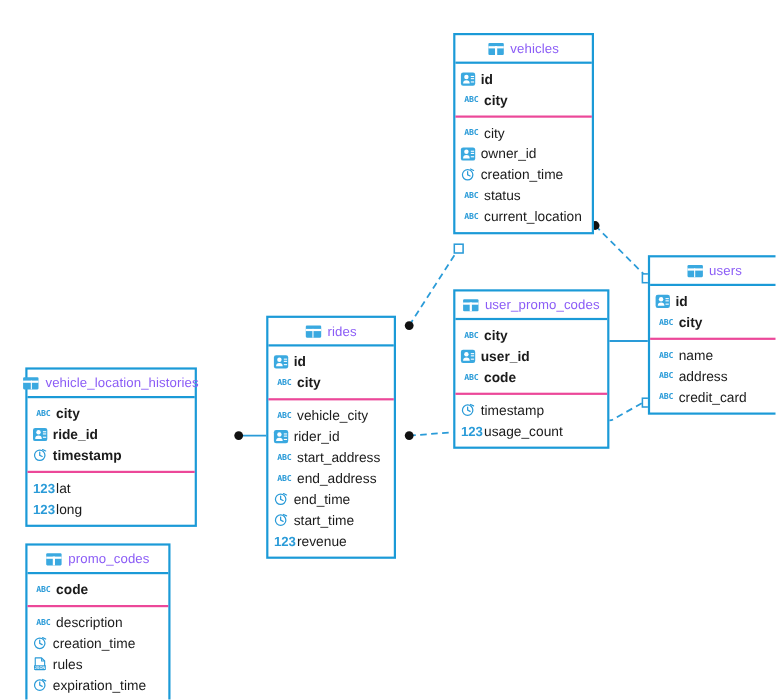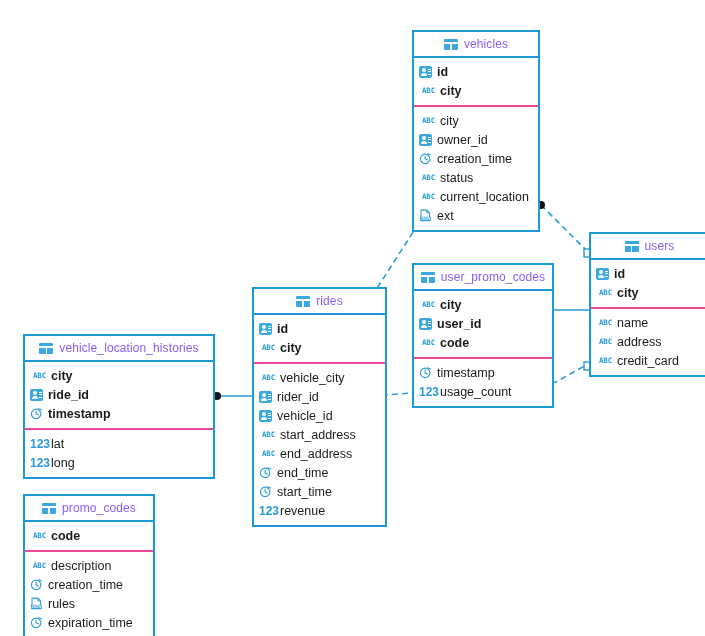--- a/index.html
+++ b/index.html
@@ -165,283 +165,262 @@
             <span class="cname">creation_time</span>
           </div>
           <div class="col">
             <span class="ic ic-abc">ABC</span>
             <span class="cname">status</span>
           </div>
           <div class="col">
             <span class="ic ic-abc">ABC</span>
             <span class="cname">current_location</span>
           </div>
+        </div>
+      </div>
+      <div class="table" style="left: 412px; top: 263px; width: 142px;">
+        <div class="t-head">
+          <span class="ic ic-table">
+            <i class="h"></i>
+            <i class="v"></i>
+          </span>
+          <span class="t-title">user_promo_codes</span>
+        </div>
+        <div class="t-section pk">
+          <div class="col key">
+            <span class="ic ic-abc">ABC</span>
+            <span class="cname">city</span>
+          </div>
+          <div class="col key">
+            <span class="ic ic-id">
+              <i class="head"></i>
+              <i class="body"></i>
+              <i class="l1"></i>
+              <i class="l2"></i>
+              <i class="l3"></i>
+            </span>
+            <span class="cname">user_id</span>
+          </div>
+          <div class="col key">
+            <span class="ic ic-abc">ABC</span>
+            <span class="cname">code</span>
+          </div>
+        </div>
+        <div class="t-section">
+          <div class="col">
+            <span class="ic ic-clock">
+              <svg width="13" height="13" viewBox="0 0 14 14">
+                <circle cx="6.6" cy="7.4" r="5.1" fill="none" stroke="#2a9bd8" stroke-width="1.2"></circle>
+                <path d="M6.6 4.3 L6.6 7.4 L9.0 8.6" fill="none" stroke="#2a9bd8" stroke-width="1.2" stroke-linecap="round"></path>
+                <path d="M9.4 1.8 L12.4 3.2" fill="none" stroke="#2a9bd8" stroke-width="1.2" stroke-linecap="round"></path>
+              </svg>
+            </span>
+            <span class="cname">timestamp</span>
+          </div>
+          <div class="col">
+            <span class="ic ic-123">123</span>
+            <span class="cname">usage_count</span>
+          </div>
+        </div>
+      </div>
+      <div class="table" style="left: 589px; top: 232px; width: 121px;">
+        <div class="t-head">
+          <span class="ic ic-table">
+            <i class="h"></i>
+            <i class="v"></i>
+          </span>
+          <span class="t-title">users</span>
+        </div>
+        <div class="t-section pk">
+          <div class="col key">
+            <span class="ic ic-id">
+              <i class="head"></i>
+              <i class="body"></i>
+              <i class="l1"></i>
+              <i class="l2"></i>
+              <i class="l3"></i>
+            </span>
+            <span class="cname">id</span>
+          </div>
+          <div class="col key">
+            <span class="ic ic-abc">ABC</span>
+            <span class="cname">city</span>
+          </div>
+        </div>
+        <div class="t-section">
+          <div class="col">
+            <span class="ic ic-abc">ABC</span>
+            <span class="cname">name</span>
+          </div>
+          <div class="col">
+            <span class="ic ic-abc">ABC</span>
+            <span class="cname">address</span>
+          </div>
+          <div class="col">
+            <span class="ic ic-abc">ABC</span>
+            <span class="cname">credit_card</span>
+          </div>
+        </div>
+      </div>
+      <div class="table" style="left: 242px; top: 287px; width: 118px;">
+        <div class="t-head">
+          <span class="ic ic-table">
+            <i class="h"></i>
+            <i class="v"></i>
+          </span>
+          <span class="t-title">rides</span>
+        </div>
+        <div class="t-section pk">
+          <div class="col key">
+            <span class="ic ic-id">
+              <i class="head"></i>
+              <i class="body"></i>
+              <i class="l1"></i>
+              <i class="l2"></i>
+              <i class="l3"></i>
+            </span>
+            <span class="cname">id</span>
+          </div>
+          <div class="col key">
+            <span class="ic ic-abc">ABC</span>
+            <span class="cname">city</span>
+          </div>
+        </div>
+        <div class="t-section">
+          <div class="col">
+            <span class="ic ic-abc">ABC</span>
+            <span class="cname">vehicle_city</span>
+          </div>
+          <div class="col">
+            <span class="ic ic-id">
+              <i class="head"></i>
+              <i class="body"></i>
+              <i class="l1"></i>
+              <i class="l2"></i>
+              <i class="l3"></i>
+            </span>
+            <span class="cname">rider_id</span>
+          </div>
+          <div class="col">
+            <span class="ic ic-abc">ABC</span>
+            <span class="cname">start_address</span>
+          </div>
+          <div class="col">
+            <span class="ic ic-abc">ABC</span>
+            <span class="cname">end_address</span>
+          </div>
+          <div class="col">
+            <span class="ic ic-clock">
+              <svg width="13" height="13" viewBox="0 0 14 14">
+                <circle cx="6.6" cy="7.4" r="5.1" fill="none" stroke="#2a9bd8" stroke-width="1.2"></circle>
+                <path d="M6.6 4.3 L6.6 7.4 L9.0 8.6" fill="none" stroke="#2a9bd8" stroke-width="1.2" stroke-linecap="round"></path>
+                <path d="M9.4 1.8 L12.4 3.2" fill="none" stroke="#2a9bd8" stroke-width="1.2" stroke-linecap="round"></path>
+              </svg>
+            </span>
+            <span class="cname">end_time</span>
+          </div>
+          <div class="col">
+            <span class="ic ic-clock">
+              <svg width="13" height="13" viewBox="0 0 14 14">
+                <circle cx="6.6" cy="7.4" r="5.1" fill="none" stroke="#2a9bd8" stroke-width="1.2"></circle>
+                <path d="M6.6 4.3 L6.6 7.4 L9.0 8.6" fill="none" stroke="#2a9bd8" stroke-width="1.2" stroke-linecap="round"></path>
+                <path d="M9.4 1.8 L12.4 3.2" fill="none" stroke="#2a9bd8" stroke-width="1.2" stroke-linecap="round"></path>
+              </svg>
+            </span>
+            <span class="cname">start_time</span>
+          </div>
+          <div class="col">
+            <span class="ic ic-123">123</span>
+            <span class="cname">revenue</span>
+          </div>
+        </div>
+      </div>
+      <div class="table" style="left: 23px; top: 334px; width: 156px;">
+        <div class="t-head">
+          <span class="ic ic-table">
+            <i class="h"></i>
+            <i class="v"></i>
+          </span>
+          <span class="t-title">vehicle_location_histories</span>
+        </div>
+        <div class="t-section pk">
+          <div class="col key">
+            <span class="ic ic-abc">ABC</span>
+            <span class="cname">city</span>
+          </div>
+          <div class="col key">
+            <span class="ic ic-id">
+              <i class="head"></i>
+              <i class="body"></i>
+              <i class="l1"></i>
+              <i class="l2"></i>
+              <i class="l3"></i>
+            </span>
+            <span class="cname">ride_id</span>
+          </div>
+          <div class="col key">
+            <span class="ic ic-clock">
+              <svg width="13" height="13" viewBox="0 0 14 14">
+                <circle cx="6.6" cy="7.4" r="5.1" fill="none" stroke="#2a9bd8" stroke-width="1.2"></circle>
+                <path d="M6.6 4.3 L6.6 7.4 L9.0 8.6" fill="none" stroke="#2a9bd8" stroke-width="1.2" stroke-linecap="round"></path>
+                <path d="M9.4 1.8 L12.4 3.2" fill="none" stroke="#2a9bd8" stroke-width="1.2" stroke-linecap="round"></path>
+              </svg>
+            </span>
+            <span class="cname">timestamp</span>
+          </div>
+        </div>
+        <div class="t-section">
+          <div class="col">
+            <span class="ic ic-123">123</span>
+            <span class="cname">lat</span>
+          </div>
+          <div class="col">
+            <span class="ic ic-123">123</span>
+            <span class="cname">long</span>
+          </div>
+        </div>
+      </div>
+      <div class="table" style="left: 23px; top: 494px; width: 132px;">
+        <div class="t-head">
+          <span class="ic ic-table">
+            <i class="h"></i>
+            <i class="v"></i>
+          </span>
+          <span class="t-title">promo_codes</span>
+        </div>
+        <div class="t-section pk">
+          <div class="col key">
+            <span class="ic ic-abc">ABC</span>
+            <span class="cname">code</span>
+          </div>
+        </div>
+        <div class="t-section">
+          <div class="col">
+            <span class="ic ic-abc">ABC</span>
+            <span class="cname">description</span>
+          </div>
+          <div class="col">
+            <span class="ic ic-clock">
+              <svg width="13" height="13" viewBox="0 0 14 14">
+                <circle cx="6.6" cy="7.4" r="5.1" fill="none" stroke="#2a9bd8" stroke-width="1.2"></circle>
+                <path d="M6.6 4.3 L6.6 7.4 L9.0 8.6" fill="none" stroke="#2a9bd8" stroke-width="1.2" stroke-linecap="round"></path>
+                <path d="M9.4 1.8 L12.4 3.2" fill="none" stroke="#2a9bd8" stroke-width="1.2" stroke-linecap="round"></path>
+              </svg>
+            </span>
+            <span class="cname">creation_time</span>
+          </div>
           <div class="col">
             <span class="ic ic-json">
               <svg width="13" height="13" viewBox="0 0 14 14">
                 <path d="M2.2 1.2 h6.2 l3.0 3.0 v8.4 h-9.2 z" fill="#ffffff" stroke="#2a9bd8" stroke-width="1.1" stroke-linejoin="round"></path>
                 <path d="M8.4 1.2 v3.0 h3.0" fill="none" stroke="#2a9bd8" stroke-width="1.0"></path>
                 <rect x="1.0" y="8.4" width="11.6" height="4.4" fill="#2a9bd8"></rect>
                 <text x="6.8" y="12.1" font-size="3.9" font-family="Liberation Sans, sans-serif" font-weight="bold" fill="#ffffff" text-anchor="middle">JSON</text>
               </svg>
             </span>
-            <span class="cname">ext</span>
-          </div>
-        </div>
-      </div>
-      <div class="table" style="left: 412px; top: 263px; width: 142px;">
-        <div class="t-head">
-          <span class="ic ic-table">
-            <i class="h"></i>
-            <i class="v"></i>
-          </span>
-          <span class="t-title">user_promo_codes</span>
-        </div>
-        <div class="t-section pk">
-          <div class="col key">
-            <span class="ic ic-abc">ABC</span>
-            <span class="cname">city</span>
-          </div>
-          <div class="col key">
-            <span class="ic ic-id">
-              <i class="head"></i>
-              <i class="body"></i>
-              <i class="l1"></i>
-              <i class="l2"></i>
-              <i class="l3"></i>
-            </span>
-            <span class="cname">user_id</span>
-          </div>
-          <div class="col key">
-            <span class="ic ic-abc">ABC</span>
-            <span class="cname">code</span>
-          </div>
-        </div>
-        <div class="t-section">
-          <div class="col">
-            <span class="ic ic-clock">
-              <svg width="13" height="13" viewBox="0 0 14 14">
-                <circle cx="6.6" cy="7.4" r="5.1" fill="none" stroke="#2a9bd8" stroke-width="1.2"></circle>
-                <path d="M6.6 4.3 L6.6 7.4 L9.0 8.6" fill="none" stroke="#2a9bd8" stroke-width="1.2" stroke-linecap="round"></path>
-                <path d="M9.4 1.8 L12.4 3.2" fill="none" stroke="#2a9bd8" stroke-width="1.2" stroke-linecap="round"></path>
-              </svg>
-            </span>
-            <span class="cname">timestamp</span>
-          </div>
-          <div class="col">
-            <span class="ic ic-123">123</span>
-            <span class="cname">usage_count</span>
-          </div>
-        </div>
-      </div>
-      <div class="table" style="left: 589px; top: 232px; width: 121px;">
-        <div class="t-head">
-          <span class="ic ic-table">
-            <i class="h"></i>
-            <i class="v"></i>
-          </span>
-          <span class="t-title">users</span>
-        </div>
-        <div class="t-section pk">
-          <div class="col key">
-            <span class="ic ic-id">
-              <i class="head"></i>
-              <i class="body"></i>
-              <i class="l1"></i>
-              <i class="l2"></i>
-              <i class="l3"></i>
-            </span>
-            <span class="cname">id</span>
-          </div>
-          <div class="col key">
-            <span class="ic ic-abc">ABC</span>
-            <span class="cname">city</span>
-          </div>
-        </div>
-        <div class="t-section">
-          <div class="col">
-            <span class="ic ic-abc">ABC</span>
-            <span class="cname">name</span>
-          </div>
-          <div class="col">
-            <span class="ic ic-abc">ABC</span>
-            <span class="cname">address</span>
-          </div>
-          <div class="col">
-            <span class="ic ic-abc">ABC</span>
-            <span class="cname">credit_card</span>
-          </div>
-        </div>
-      </div>
-      <div class="table" style="left: 252px; top: 287px; width: 135px;">
-        <div class="t-head">
-          <span class="ic ic-table">
-            <i class="h"></i>
-            <i class="v"></i>
-          </span>
-          <span class="t-title">rides</span>
-        </div>
-        <div class="t-section pk">
-          <div class="col key">
-            <span class="ic ic-id">
-              <i class="head"></i>
-              <i class="body"></i>
-              <i class="l1"></i>
-              <i class="l2"></i>
-              <i class="l3"></i>
-            </span>
-            <span class="cname">id</span>
-          </div>
-          <div class="col key">
-            <span class="ic ic-abc">ABC</span>
-            <span class="cname">city</span>
-          </div>
-        </div>
-        <div class="t-section">
-          <div class="col">
-            <span class="ic ic-abc">ABC</span>
-            <span class="cname">vehicle_city</span>
-          </div>
-          <div class="col">
-            <span class="ic ic-id">
-              <i class="head"></i>
-              <i class="body"></i>
-              <i class="l1"></i>
-              <i class="l2"></i>
-              <i class="l3"></i>
-            </span>
-            <span class="cname">rider_id</span>
-          </div>
-          <div class="col">
-            <span class="ic ic-id">
-              <i class="head"></i>
-              <i class="body"></i>
-              <i class="l1"></i>
-              <i class="l2"></i>
-              <i class="l3"></i>
-            </span>
-            <span class="cname">vehicle_id</span>
-          </div>
-          <div class="col">
-            <span class="ic ic-abc">ABC</span>
-            <span class="cname">start_address</span>
-          </div>
-          <div class="col">
-            <span class="ic ic-abc">ABC</span>
-            <span class="cname">end_address</span>
-          </div>
-          <div class="col">
-            <span class="ic ic-clock">
-              <svg width="13" height="13" viewBox="0 0 14 14">
-                <circle cx="6.6" cy="7.4" r="5.1" fill="none" stroke="#2a9bd8" stroke-width="1.2"></circle>
-                <path d="M6.6 4.3 L6.6 7.4 L9.0 8.6" fill="none" stroke="#2a9bd8" stroke-width="1.2" stroke-linecap="round"></path>
-                <path d="M9.4 1.8 L12.4 3.2" fill="none" stroke="#2a9bd8" stroke-width="1.2" stroke-linecap="round"></path>
-              </svg>
-            </span>
-            <span class="cname">end_time</span>
-          </div>
-          <div class="col">
-            <span class="ic ic-clock">
-              <svg width="13" height="13" viewBox="0 0 14 14">
-                <circle cx="6.6" cy="7.4" r="5.1" fill="none" stroke="#2a9bd8" stroke-width="1.2"></circle>
-                <path d="M6.6 4.3 L6.6 7.4 L9.0 8.6" fill="none" stroke="#2a9bd8" stroke-width="1.2" stroke-linecap="round"></path>
-                <path d="M9.4 1.8 L12.4 3.2" fill="none" stroke="#2a9bd8" stroke-width="1.2" stroke-linecap="round"></path>
-              </svg>
-            </span>
-            <span class="cname">start_time</span>
-          </div>
-          <div class="col">
-            <span class="ic ic-123">123</span>
-            <span class="cname">revenue</span>
-          </div>
-        </div>
-      </div>
-      <div class="table" style="left: 23px; top: 334px; width: 192px;">
-        <div class="t-head">
-          <span class="ic ic-table">
-            <i class="h"></i>
-            <i class="v"></i>
-          </span>
-          <span class="t-title">vehicle_location_histories</span>
-        </div>
-        <div class="t-section pk">
-          <div class="col key">
-            <span class="ic ic-abc">ABC</span>
-            <span class="cname">city</span>
-          </div>
-          <div class="col key">
-            <span class="ic ic-id">
-              <i class="head"></i>
-              <i class="body"></i>
-              <i class="l1"></i>
-              <i class="l2"></i>
-              <i class="l3"></i>
-            </span>
-            <span class="cname">ride_id</span>
-          </div>
-          <div class="col key">
-            <span class="ic ic-clock">
-              <svg width="13" height="13" viewBox="0 0 14 14">
-                <circle cx="6.6" cy="7.4" r="5.1" fill="none" stroke="#2a9bd8" stroke-width="1.2"></circle>
-                <path d="M6.6 4.3 L6.6 7.4 L9.0 8.6" fill="none" stroke="#2a9bd8" stroke-width="1.2" stroke-linecap="round"></path>
-                <path d="M9.4 1.8 L12.4 3.2" fill="none" stroke="#2a9bd8" stroke-width="1.2" stroke-linecap="round"></path>
-              </svg>
-            </span>
-            <span class="cname">timestamp</span>
-          </div>
-        </div>
-        <div class="t-section">
-          <div class="col">
-            <span class="ic ic-123">123</span>
-            <span class="cname">lat</span>
-          </div>
-          <div class="col">
-            <span class="ic ic-123">123</span>
-            <span class="cname">long</span>
-          </div>
-        </div>
-      </div>
-      <div class="table" style="left: 23px; top: 494px; width: 132px;">
-        <div class="t-head">
-          <span class="ic ic-table">
-            <i class="h"></i>
-            <i class="v"></i>
-          </span>
-          <span class="t-title">promo_codes</span>
-        </div>
-        <div class="t-section pk">
-          <div class="col key">
-            <span class="ic ic-abc">ABC</span>
-            <span class="cname">code</span>
-          </div>
-        </div>
-        <div class="t-section">
-          <div class="col">
-            <span class="ic ic-abc">ABC</span>
-            <span class="cname">description</span>
-          </div>
-          <div class="col">
-            <span class="ic ic-clock">
-              <svg width="13" height="13" viewBox="0 0 14 14">
-                <circle cx="6.6" cy="7.4" r="5.1" fill="none" stroke="#2a9bd8" stroke-width="1.2"></circle>
-                <path d="M6.6 4.3 L6.6 7.4 L9.0 8.6" fill="none" stroke="#2a9bd8" stroke-width="1.2" stroke-linecap="round"></path>
-                <path d="M9.4 1.8 L12.4 3.2" fill="none" stroke="#2a9bd8" stroke-width="1.2" stroke-linecap="round"></path>
-              </svg>
-            </span>
-            <span class="cname">creation_time</span>
-          </div>
-          <div class="col">
-            <span class="ic ic-json">
-              <svg width="13" height="13" viewBox="0 0 14 14">
-                <path d="M2.2 1.2 h6.2 l3.0 3.0 v8.4 h-9.2 z" fill="#ffffff" stroke="#2a9bd8" stroke-width="1.1" stroke-linejoin="round"></path>
-                <path d="M8.4 1.2 v3.0 h3.0" fill="none" stroke="#2a9bd8" stroke-width="1.0"></path>
-                <rect x="1.0" y="8.4" width="11.6" height="4.4" fill="#2a9bd8"></rect>
-                <text x="6.8" y="12.1" font-size="3.9" font-family="Liberation Sans, sans-serif" font-weight="bold" fill="#ffffff" text-anchor="middle">JSON</text>
-              </svg>
-            </span>
             <span class="cname">rules</span>
           </div>
           <div class="col">
             <span class="ic ic-clock">
               <svg width="13" height="13" viewBox="0 0 14 14">
                 <circle cx="6.6" cy="7.4" r="5.1" fill="none" stroke="#2a9bd8" stroke-width="1.2"></circle>
                 <path d="M6.6 4.3 L6.6 7.4 L9.0 8.6" fill="none" stroke="#2a9bd8" stroke-width="1.2" stroke-linecap="round"></path>
                 <path d="M9.4 1.8 L12.4 3.2" fill="none" stroke="#2a9bd8" stroke-width="1.2" stroke-linecap="round"></path>
               </svg>
             </span>

